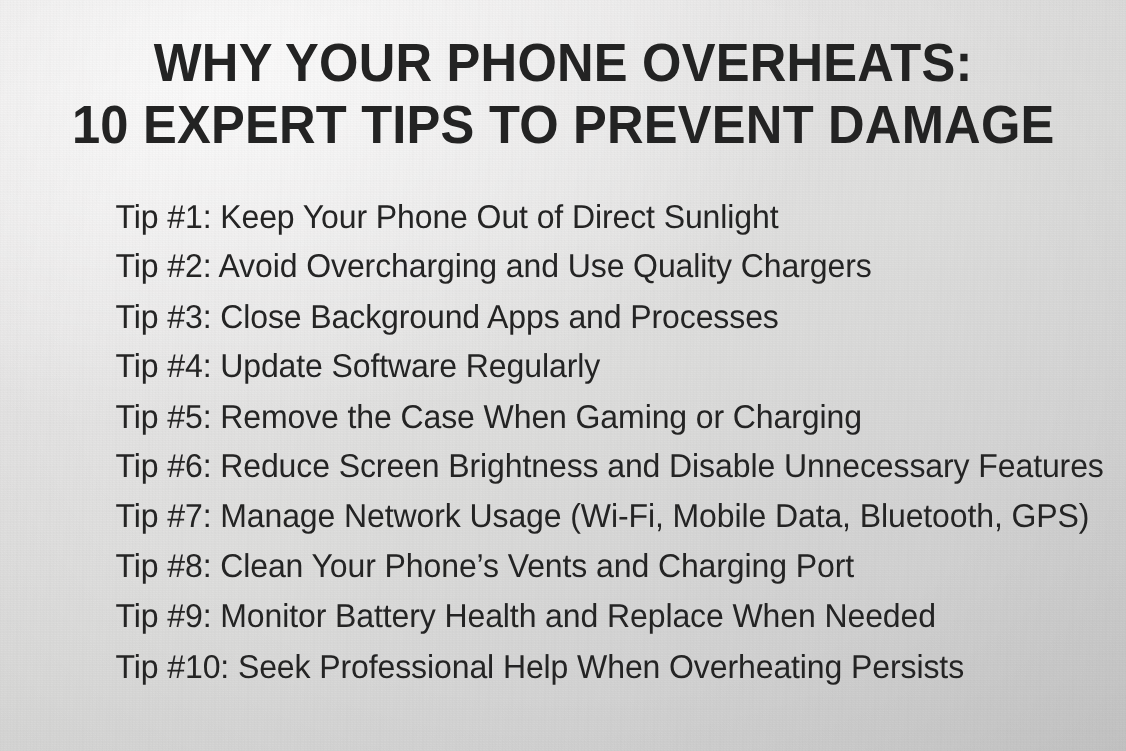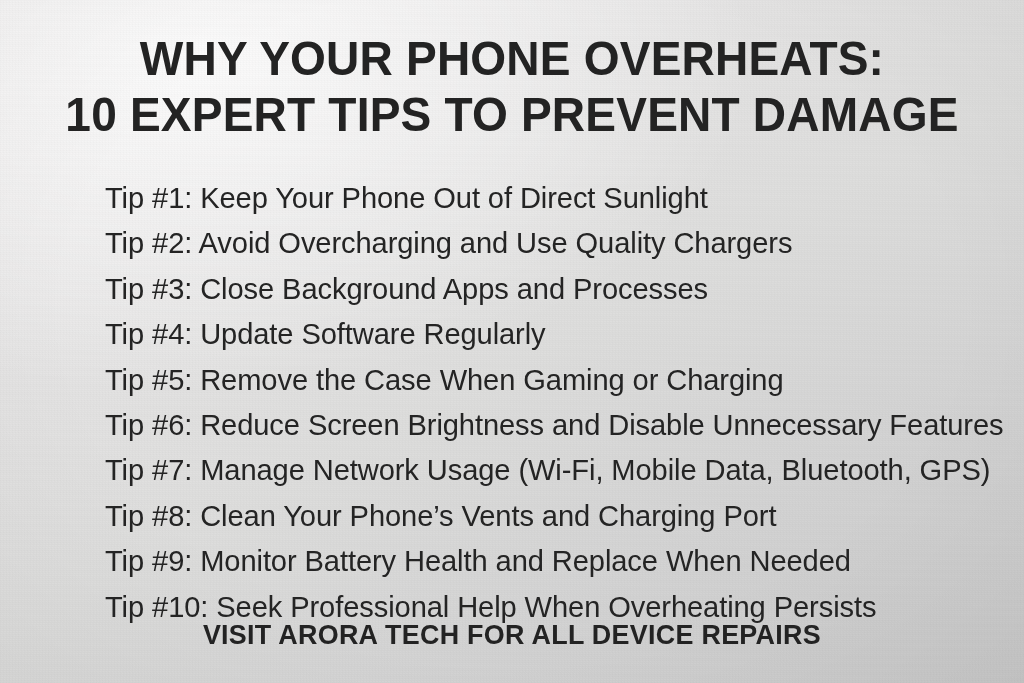--- a/index.html
+++ b/index.html
@@ -137,18 +137,15 @@
       <li class="tip-item">Tip #3: Close Background Apps and Processes</li>
       <li class="tip-item">Tip #4: Update Software Regularly</li>
       <li class="tip-item">Tip #5: Remove the Case When Gaming or Charging</li>
       <li class="tip-item">Tip #6: Reduce Screen Brightness and Disable Unnecessary Features</li>
       <li class="tip-item">Tip #7: Manage Network Usage (Wi-Fi, Mobile Data, Bluetooth, GPS)</li>
       <li class="tip-item">Tip #8: Clean Your Phone’s Vents and Charging Port</li>
       <li class="tip-item">Tip #9: Monitor Battery Health and Replace When Needed</li>
       <li class="tip-item">Tip #10: Seek Professional Help When Overheating Persists</li>
     </ul>
 
-    <div class="footer">
-      <span class="footer-text">VISIT ARORA TECH FOR ALL DEVICE REPAIRS</span>
-    </div>
 
   </div>
 </div>
 
 </body></html>

